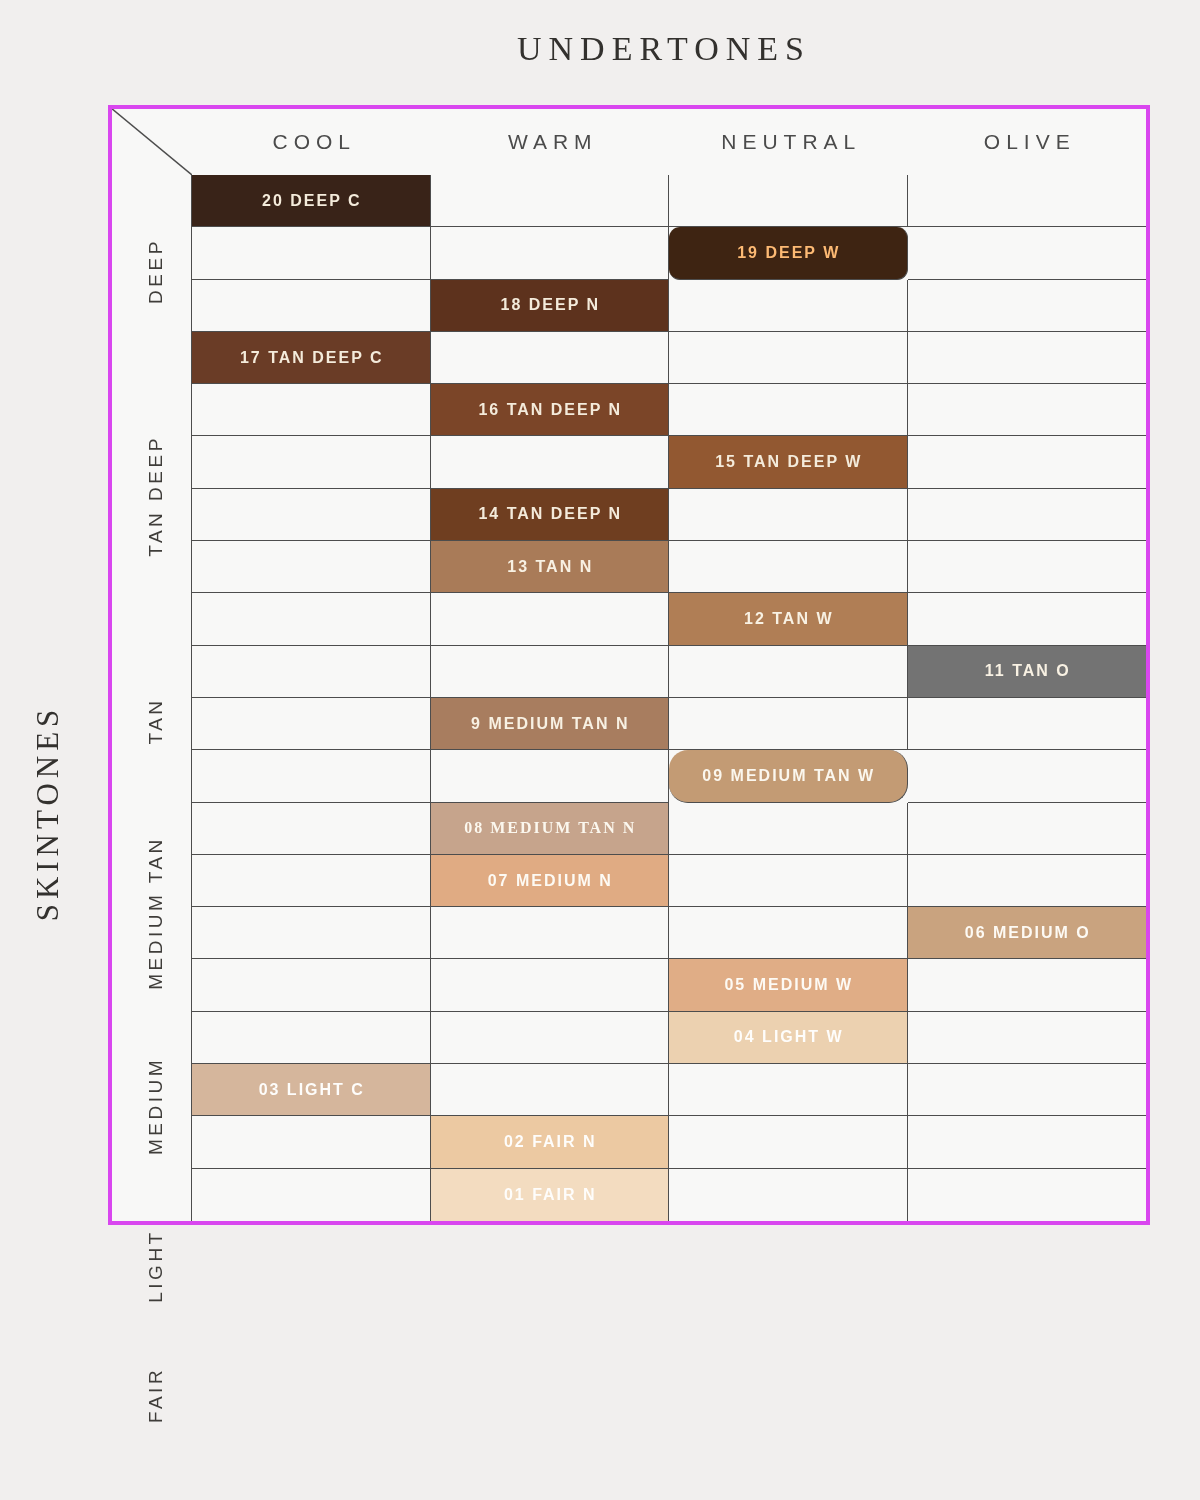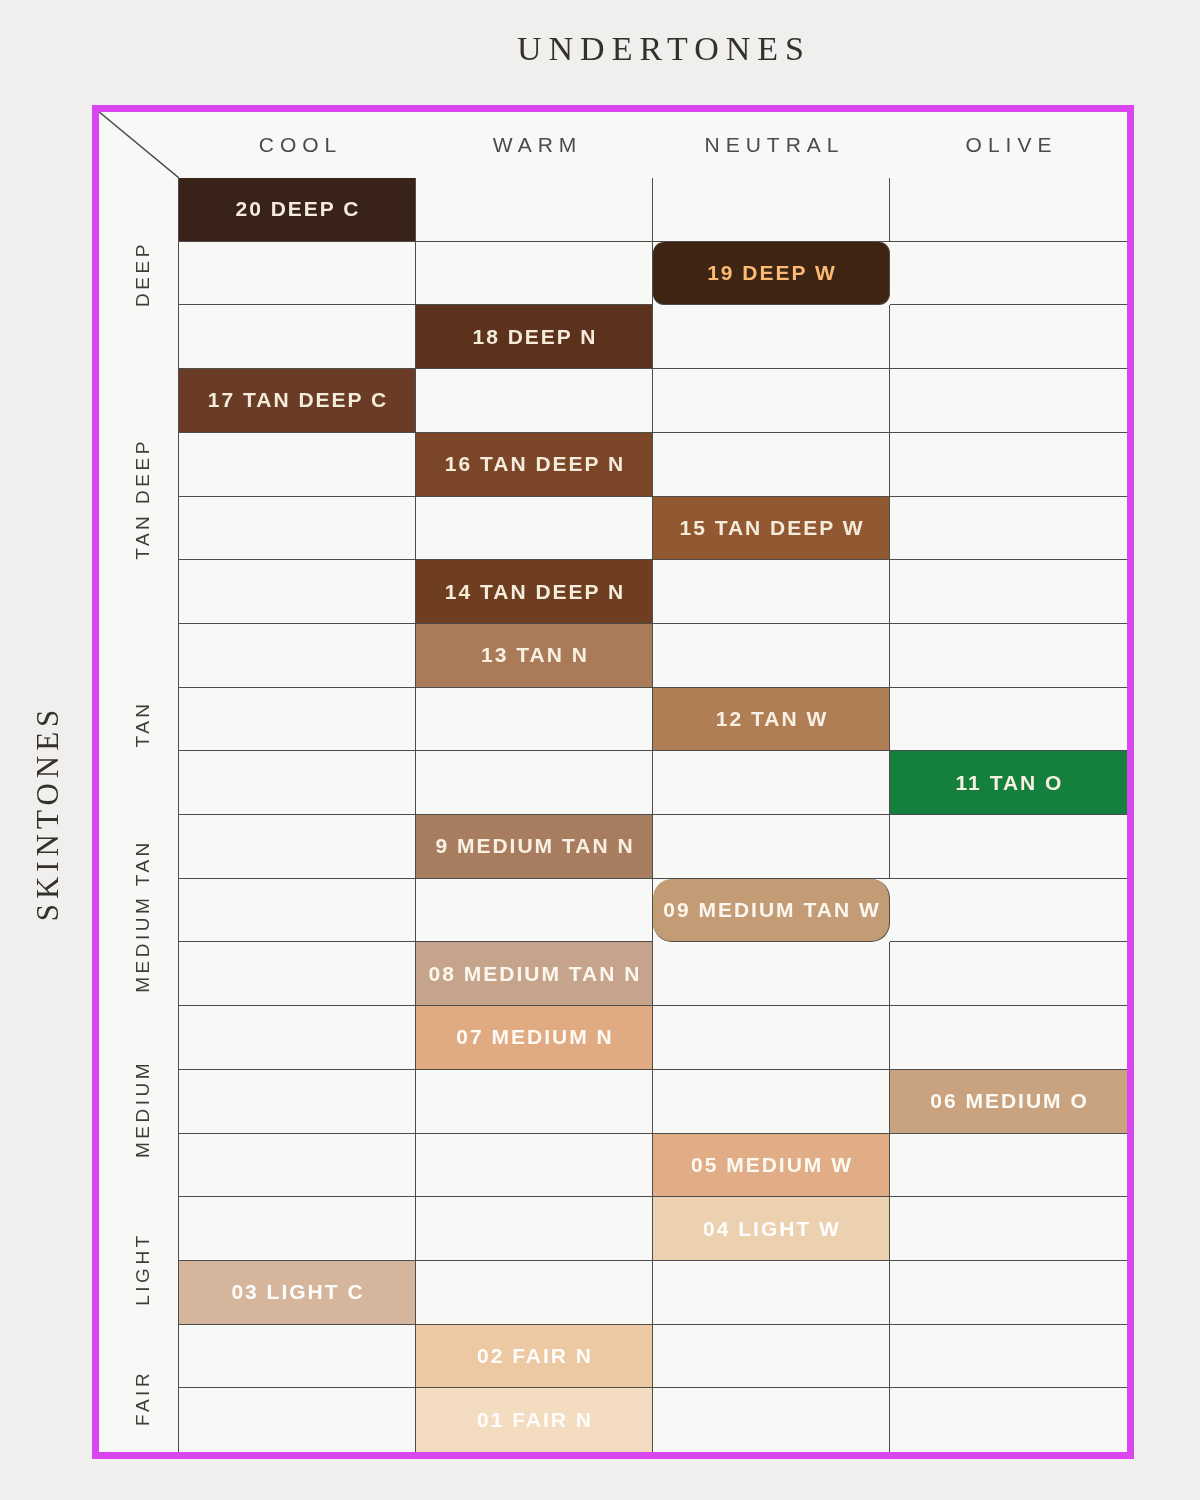--- a/index.html
+++ b/index.html
@@ -20,23 +20,23 @@
   .side-title{
     position:absolute;left:48px;top:813px;
     transform:translate(-50%,-50%) rotate(-90deg);
     font-family:"Liberation Serif", serif;
     font-size:31px;font-weight:400;
     letter-spacing:5px;
     color:#33312e;
     white-space:nowrap;
   }
   .chart-box{
-    position:absolute;left:92px;top:105px;
-    width:1042px;height:1354px;
-    border:7px solid #d946ef;
+    position:absolute;left:108px;top:105px;
+    width:1042px;height:1120px;
+    border:4px solid #d946ef;
     background:#f8f8f7;
     box-sizing:border-box;
   }
   .chart-inner{position:absolute;inset:0;}
   .header-row{
     position:absolute;left:80px;top:0;right:0;height:66px;
     display:grid;grid-template-columns:repeat(4,1fr);
   }
   .header-cell{
     display:flex;align-items:center;justify-content:center;
@@ -65,21 +65,21 @@
   .cell{
     border-right:1.5px solid #4d4d4d;
     border-bottom:1.5px solid #4d4d4d;
     box-sizing:border-box;
     display:flex;align-items:center;justify-content:center;
   }
   .cell.last-col{border-right:none;}
   .cell.last-row{border-bottom:none;}
   .cell.filled{
     font-weight:bold;
-    font-size:21px;
+    font-size:16px;
     letter-spacing:2px;text-indent:2px;
   }
 </style>
 </head>
 <body>
 
 <div class="page-title">UNDERTONES</div>
 
 <div class="side-title">SKINTONES</div>
 
@@ -132,31 +132,31 @@
         <div class="cell filled" style="background: rgb(169, 123, 88); color: rgb(248, 241, 227);">13 TAN N</div>
         <div class="cell"></div>
         <div class="cell last-col"></div>
         <div class="cell"></div>
         <div class="cell"></div>
         <div class="cell filled" style="background: rgb(176, 126, 85); color: rgb(248, 241, 227);">12 TAN W</div>
         <div class="cell last-col"></div>
         <div class="cell"></div>
         <div class="cell"></div>
         <div class="cell"></div>
-        <div class="cell last-col filled" style="background: #15803d; color: rgb(248, 241, 227);">11 TAN O</div>
+        <div class="cell last-col filled" style="background: #737373; color: rgb(248, 241, 227);">11 TAN O</div>
         <div class="cell"></div>
         <div class="cell filled" style="background: rgb(168, 125, 95); color: rgb(248, 241, 227);">9 MEDIUM TAN N</div>
         <div class="cell"></div>
         <div class="cell last-col"></div>
         <div class="cell"></div>
         <div class="cell"></div>
         <div class="cell filled" style="background: rgb(195, 155, 116); color: rgb(251, 247, 238); border-radius: 19px;">09 MEDIUM TAN W</div>
         <div class="cell last-col"></div>
         <div class="cell"></div>
-        <div class="cell filled" style="background: rgb(198, 164, 140); color: rgb(251, 247, 238);">08 MEDIUM TAN N</div>
+        <div class="cell filled" style="background: rgb(198, 164, 140); color: rgb(251, 247, 238); font-family: Liberation Serif, serif;">08 MEDIUM TAN N</div>
         <div class="cell"></div>
         <div class="cell last-col"></div>
         <div class="cell"></div>
         <div class="cell filled" style="background: rgb(224, 171, 131); color: rgb(253, 250, 244);">07 MEDIUM N</div>
         <div class="cell"></div>
         <div class="cell last-col"></div>
         <div class="cell"></div>
         <div class="cell"></div>
         <div class="cell"></div>
         <div class="cell last-col filled" style="background: rgb(201, 163, 127); color: rgb(253, 250, 244);">06 MEDIUM O</div>

